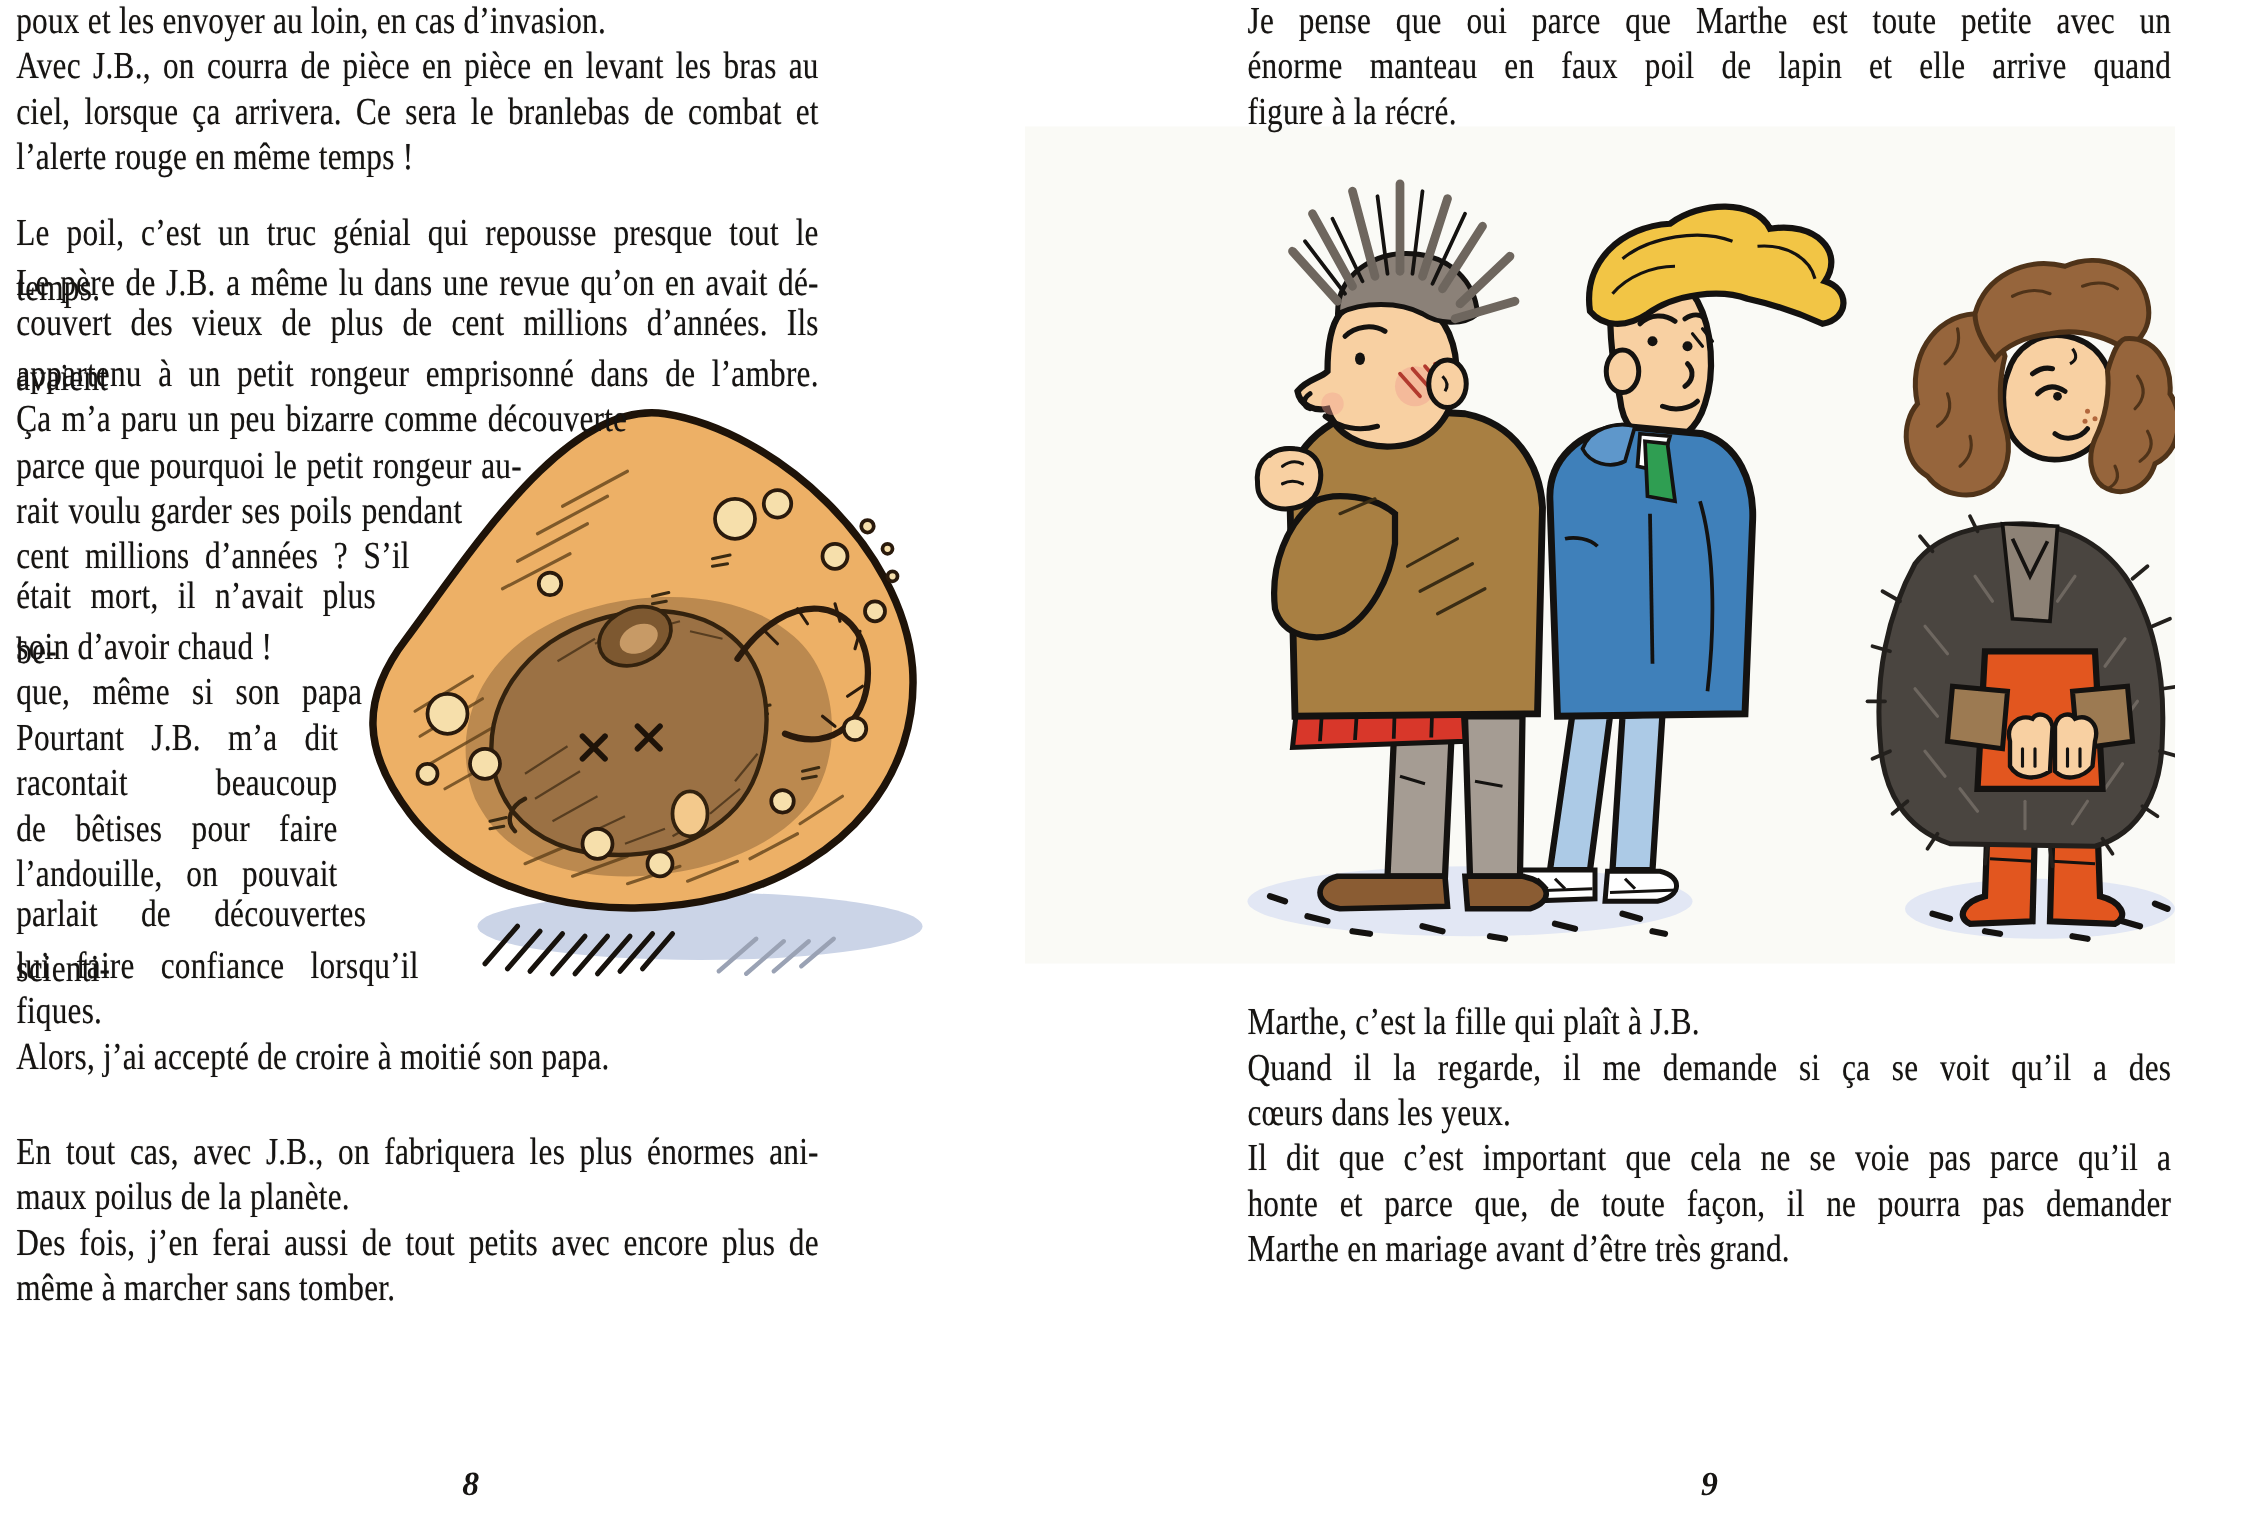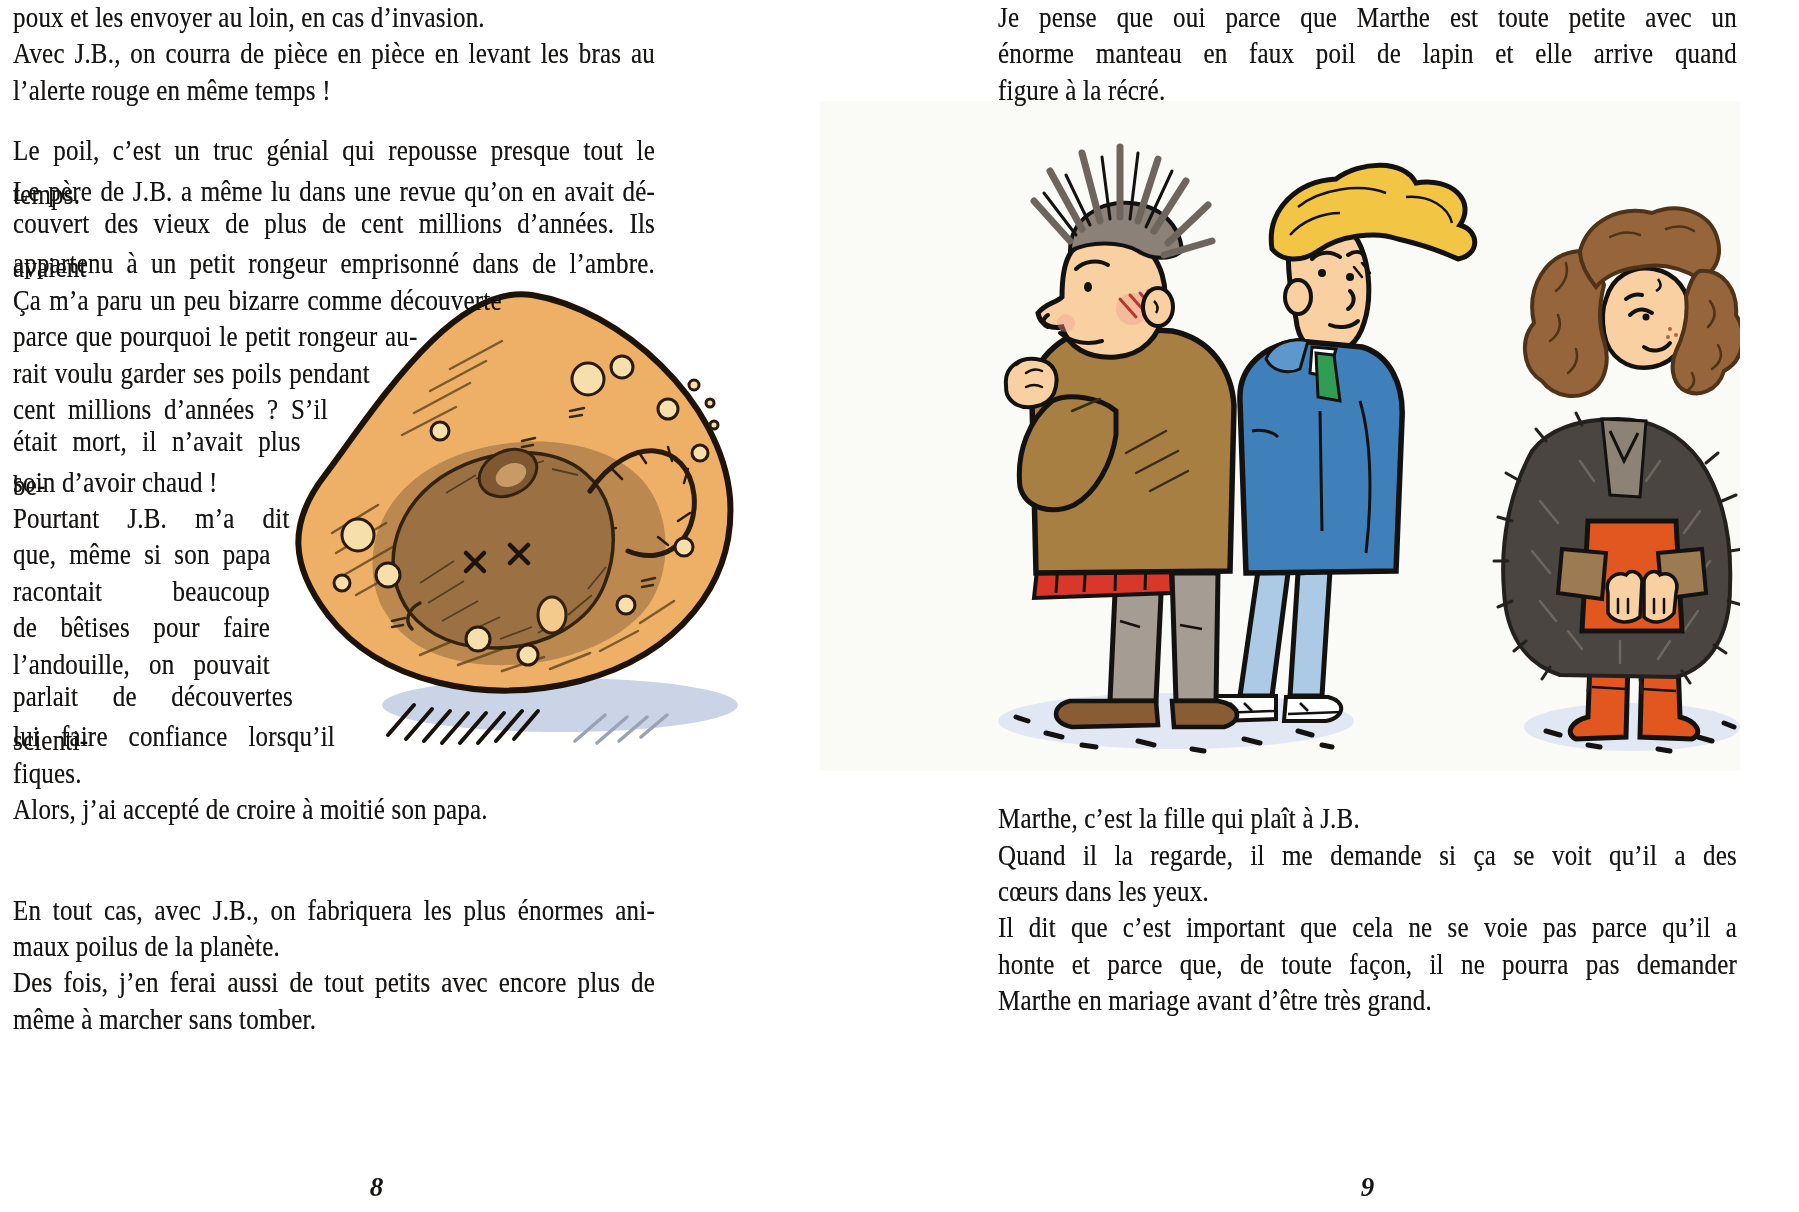--- a/index.html
+++ b/index.html
@@ -16,21 +16,21 @@
   .line span{
     display:block; line-height:36.4px;
     transform:scaleY(1.22); transform-origin:50% 55%;
     letter-spacing:0.2px;
     text-shadow:0 0 0.5px rgba(20,18,16,.55);
   }
   .line.j  span{text-align:justify; text-align-last:justify;}
   .line.nj span{text-align:left;}
   #left-col .line span{padding-right:85px;}
   #para-left-b{margin-top:28px;}
-  #para-left-d{margin-top:64px;}
+  #para-left-d{margin-top:40px;}
   #para-right-b{margin-top:30px;}
   #amber-float{
     float:right; width:470px; height:470px;
     shape-outside:polygon(250px 0px,246px 38px,180px 60px,139px 85px,90px 125px,45px 165px,29px 200px,25px 265px,2px 300px,0px 345px,10px 380px,40px 408px,69px 425px,77px 470px,470px 470px,470px 0px);
     shape-margin:6px;
   }
   #right-illustration{margin-top:-8px; margin-left:-178px; width:920px; height:670px;}
   .pageno{
     position:absolute; top:1167px; height:40px; line-height:40px;
     font-size:27px; font-style:italic; font-weight:bold; text-align:center;
@@ -45,20 +45,23 @@
 <div id="spread">
 
   <div id="left-col" class="col">
     <div class="para" id="para-left-a">
         <div class="line nj">
           <span>poux et les envoyer au loin, en cas d’invasion.</span>
         </div>
         <div class="line j">
           <span>Avec J.B., on courra de pièce en pièce en levant les bras au</span>
         </div>
+        <div class="line j">
+          <span>ciel, lorsque ça arrivera. Ce sera le branlebas de combat et</span>
+        </div>
         <div class="line nj">
           <span>l’alerte rouge en même temps !</span>
         </div>
       </div>
 
     <div class="para" id="para-left-b">
         <div class="line j">
           <span>Le poil, c’est un truc génial qui repousse presque tout le temps.</span>
         </div>
         <div class="line j">
@@ -196,24 +199,24 @@
         <div class="line j">
           <span>cent millions d’années ? S’il</span>
         </div>
         <div class="line j">
           <span>était mort, il n’avait plus be-</span>
         </div>
         <div class="line nj">
           <span>soin d’avoir chaud !</span>
         </div>
         <div class="line j">
+          <span>que, même si son papa</span>
+        </div>
+        <div class="line j">
           <span>Pourtant J.B. m’a dit</span>
-        </div>
-        <div class="line j">
-          <span>que, même si son papa</span>
         </div>
         <div class="line j">
           <span>racontait beaucoup</span>
         </div>
         <div class="line j">
           <span>de bêtises pour faire</span>
         </div>
         <div class="line j">
           <span>l’andouille, on pouvait</span>
         </div>

